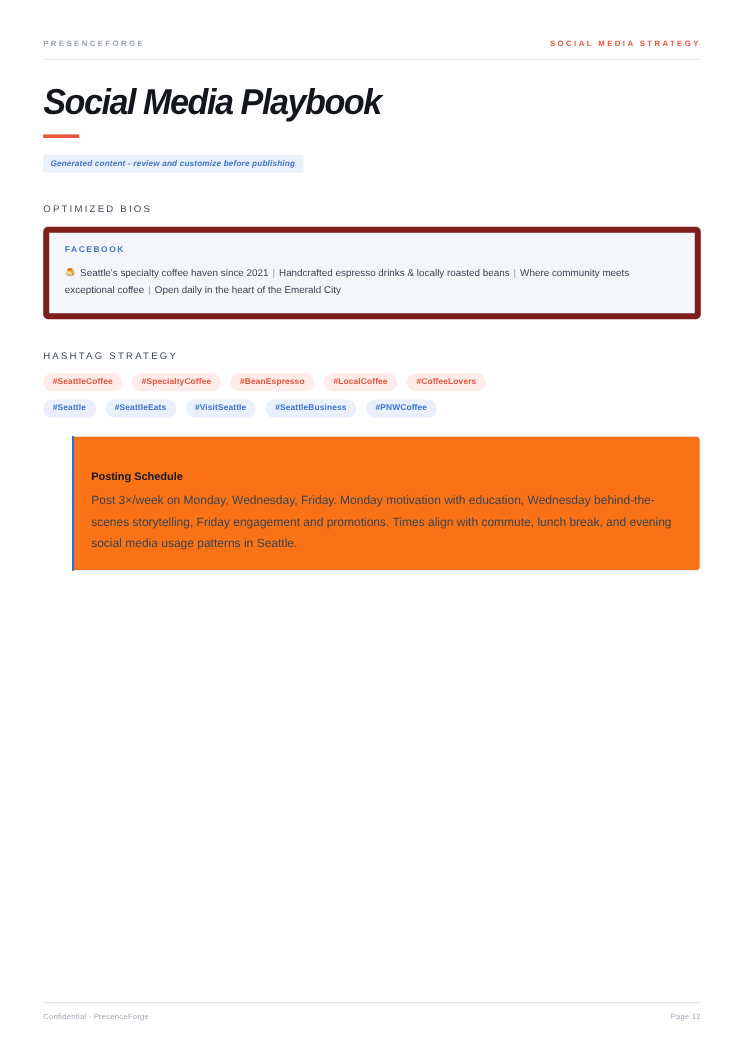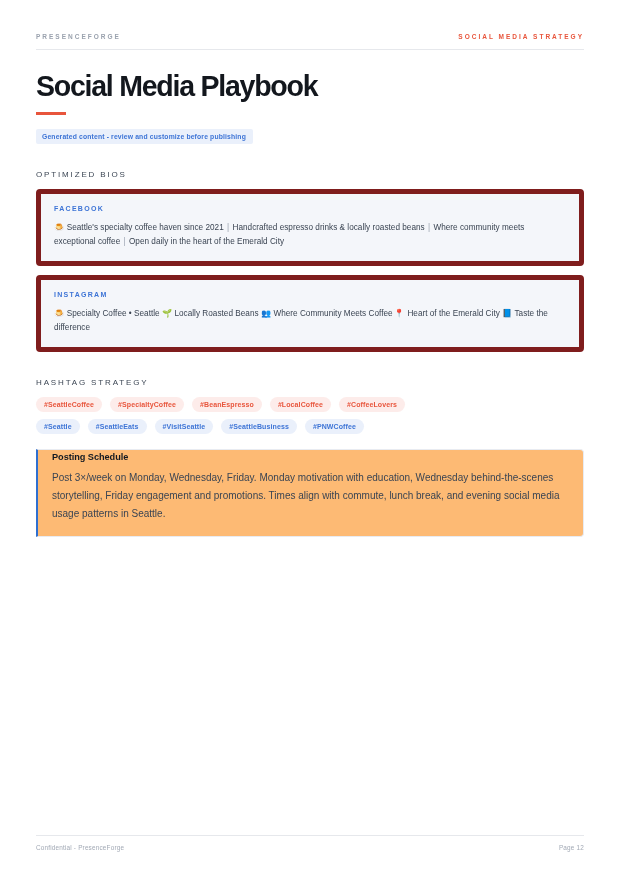--- a/index.html
+++ b/index.html
@@ -44,21 +44,21 @@
 
   .doc-kicker {
     font-size: 6.5px;
     letter-spacing: 2.0px;
     font-weight: 700;
     color: #e8553c;
     text-transform: uppercase;
   }
 
   
-  .title-block { padding-top: 20px; }
+  .title-block { padding-top: 20px; font-style: italic; }
 
   .doc-title {
     font-size: 30px;
     line-height: 1.04;
     font-weight: 700;
     letter-spacing: -1.3px;
     color: #13171d;
     font-family: "Liberation Sans", sans-serif;
     transform: scaleX(0.95);
     transform-origin: left center;
@@ -139,27 +139,28 @@
     white-space: nowrap;
     line-height: 1;
   }
 
   .chip.primary { background: #fdecea; color: #e8553c; }
   .chip.secondary { background: #eaf0fb; color: #3d74d6; }
 
   
   .callout {
     margin-top: 15px;
-    background: #fdba74;
+    background: #f97316;
     border-left: 2.5px solid #2f6fd0;
     border-top: 1px solid #e8ebf1;
     border-right: 1px solid #e8ebf1;
     border-bottom: 1px solid #e8ebf1;
     border-radius: 0 4px 4px 0;
-    padding: 2px 14px 13px 14px;
+    padding: 28px 14px 13px 14px;
+    margin-left: 24px;
   }
 
   .callout-title {
     font-size: 9.2px;
     font-weight: 700;
     color: #141a22;
     letter-spacing: -0.05px;
     margin-bottom: 7px;
   }
 
@@ -204,24 +205,20 @@
     <div class="gen-badge">Generated content - review and customize before publishing</div>
   </div>
 
   <div class="section-heading">OPTIMIZED BIOS</div>
 
   <div class="bio-card">
     <div class="bio-platform">FACEBOOK</div>
     <div class="bio-text"><span class="emo">🍮</span> <span>Seattle's specialty coffee haven since 2021 <span class="sep">|</span> Handcrafted espresso drinks &amp; locally roasted beans <span class="sep">|</span> Where community meets exceptional coffee <span class="sep">|</span> Open daily in the heart of the Emerald City</span></div>
   </div>
 
-  <div class="bio-card">
-    <div class="bio-platform">INSTAGRAM</div>
-    <div class="bio-text"><span class="emo">🍮</span> <span>Specialty Coffee • Seattle 🌱 Locally Roasted Beans 👥 Where Community Meets Coffee 📍 Heart of the Emerald City 📘 Taste the difference</span></div>
-  </div>
 
   <div class="section-heading">HASHTAG STRATEGY</div>
 
   <div class="chip-row">
     <span class="chip primary">#SeattleCoffee</span>
     <span class="chip primary">#SpecialtyCoffee</span>
     <span class="chip primary">#BeanEspresso</span>
     <span class="chip primary">#LocalCoffee</span>
     <span class="chip primary">#CoffeeLovers</span>
   </div>

